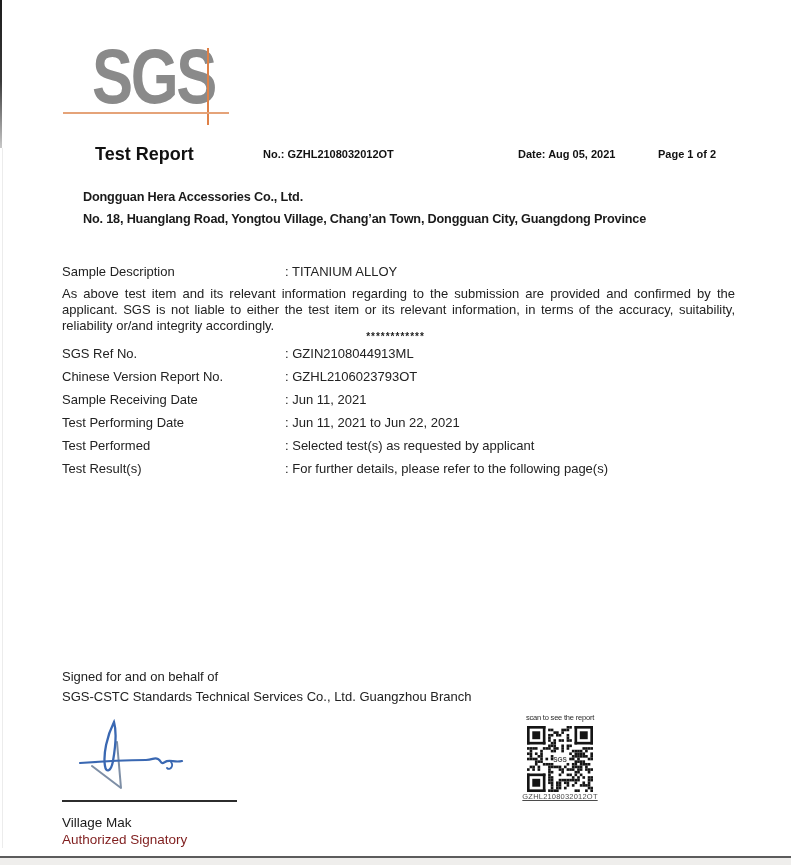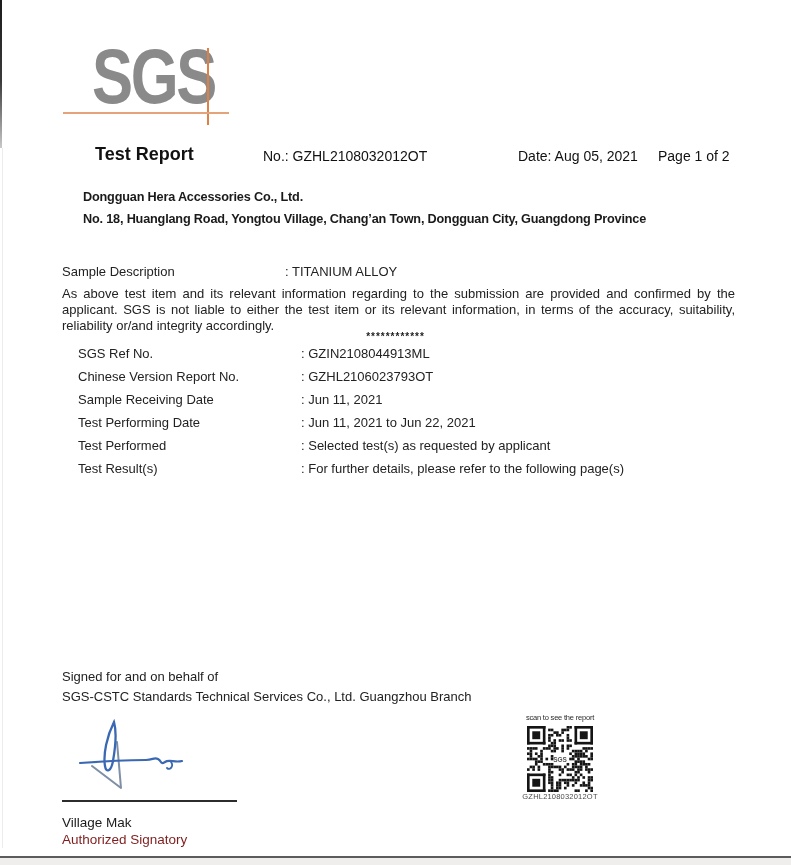--- a/index.html
+++ b/index.html
@@ -16,56 +16,56 @@
 
   
   .logo-text{position:absolute;left:92px;top:38px;font-size:77px;font-weight:bold;
              letter-spacing:-3px;transform:scaleX(0.80);transform-origin:left top;
              line-height:1;color:#8a8a8a;}
   .logo-vline{position:absolute;left:207px;top:48px;width:2px;height:77px;background:#df8147;}
   .logo-hline{position:absolute;left:63px;top:112px;width:166px;height:2px;background:#e5a379;}
 
   
   .title{position:absolute;left:95px;top:144px;font-size:18px;font-weight:bold;color:#111;}
-  .hdr{position:absolute;top:148px;font-size:14px;font-weight:normal;color:#111;}
+  .hdr{position:absolute;top:148px;font-size:11px;font-weight:bold;color:#111;}
   .hdr.no{left:263px;} .hdr.date{left:478px;margin-left:40px;} .hdr.pg{left:658px;}
 
   
   .applicant{position:absolute;left:62px;top:186px;font-weight:bold;color:#1a1a1a;margin-left:21px;}
   .applicant .ln{font-size:13.5px;letter-spacing:-0.2px;transform:scaleX(0.94);
                  transform-origin:left center;white-space:nowrap;line-height:22px;}
 
   
   .row{position:absolute;left:62px;width:673px;font-size:13px;color:#222;}
   .lbl{position:absolute;left:0;top:0;white-space:nowrap;}
   .val{position:absolute;left:223px;top:0;white-space:nowrap;}
   .sample-row{top:264px;height:18px;text-decoration:underline;}
   .para{position:absolute;left:62px;top:286px;width:673px;font-size:13px;line-height:16px;
         text-align:justify;color:#222;}
   .stars{position:absolute;left:0;top:331px;width:791px;text-align:center;font-size:10px;
          font-weight:bold;letter-spacing:1px;color:#222;}
-  .fields{position:absolute;left:62px;top:346px;width:673px;margin-left:16px;}
+  .fields{position:absolute;left:62px;top:346px;width:673px;}
   .frow{position:relative;height:23px;font-size:13px;color:#222;}
 
   
   .signoff{position:absolute;left:62px;top:667px;font-size:13px;line-height:20px;color:#222;}
   .sig-svg{position:absolute;left:76px;top:716px;}
   .sig-line{position:absolute;left:62px;top:800px;width:175px;height:2px;background:#2c2c2c;}
   .sig-name{position:absolute;left:62px;top:815px;font-size:13.5px;color:#1b1b1b;}
   .sig-title{position:absolute;left:62px;top:832px;font-size:13.5px;color:#7f1d1d;}
 
   
   .qr-caption{position:absolute;left:520px;top:713px;width:80px;text-align:center;
               font-size:7.5px;color:#2a2a2a;letter-spacing:-0.2px;white-space:nowrap;}
   .qr-box{position:absolute;left:527px;top:726px;width:66px;height:66px;}
   .qr-center{position:absolute;left:527px;top:726px;width:66px;height:66px;display:flex;
              align-items:center;justify-content:center;font-size:6.5px;font-weight:bold;
              color:#555;pointer-events:none;}
   .qr-code-text{position:absolute;left:516px;top:792px;width:88px;text-align:center;
-                font-size:7.5px;color:#4b4b4b;letter-spacing:0.2px;white-space:nowrap;}
+                font-size:7.5px;color:#4b4b4b;letter-spacing:0.2px;white-space:nowrap;text-decoration:underline;}
 </style>
 </head>
 <body>
 
 <div class="doc">
 
   <div class="edge-left"></div>
   <div class="edge-left-faint"></div>
   <div class="edge-bottom"></div>
   <div class="edge-bottom-strip"></div>

